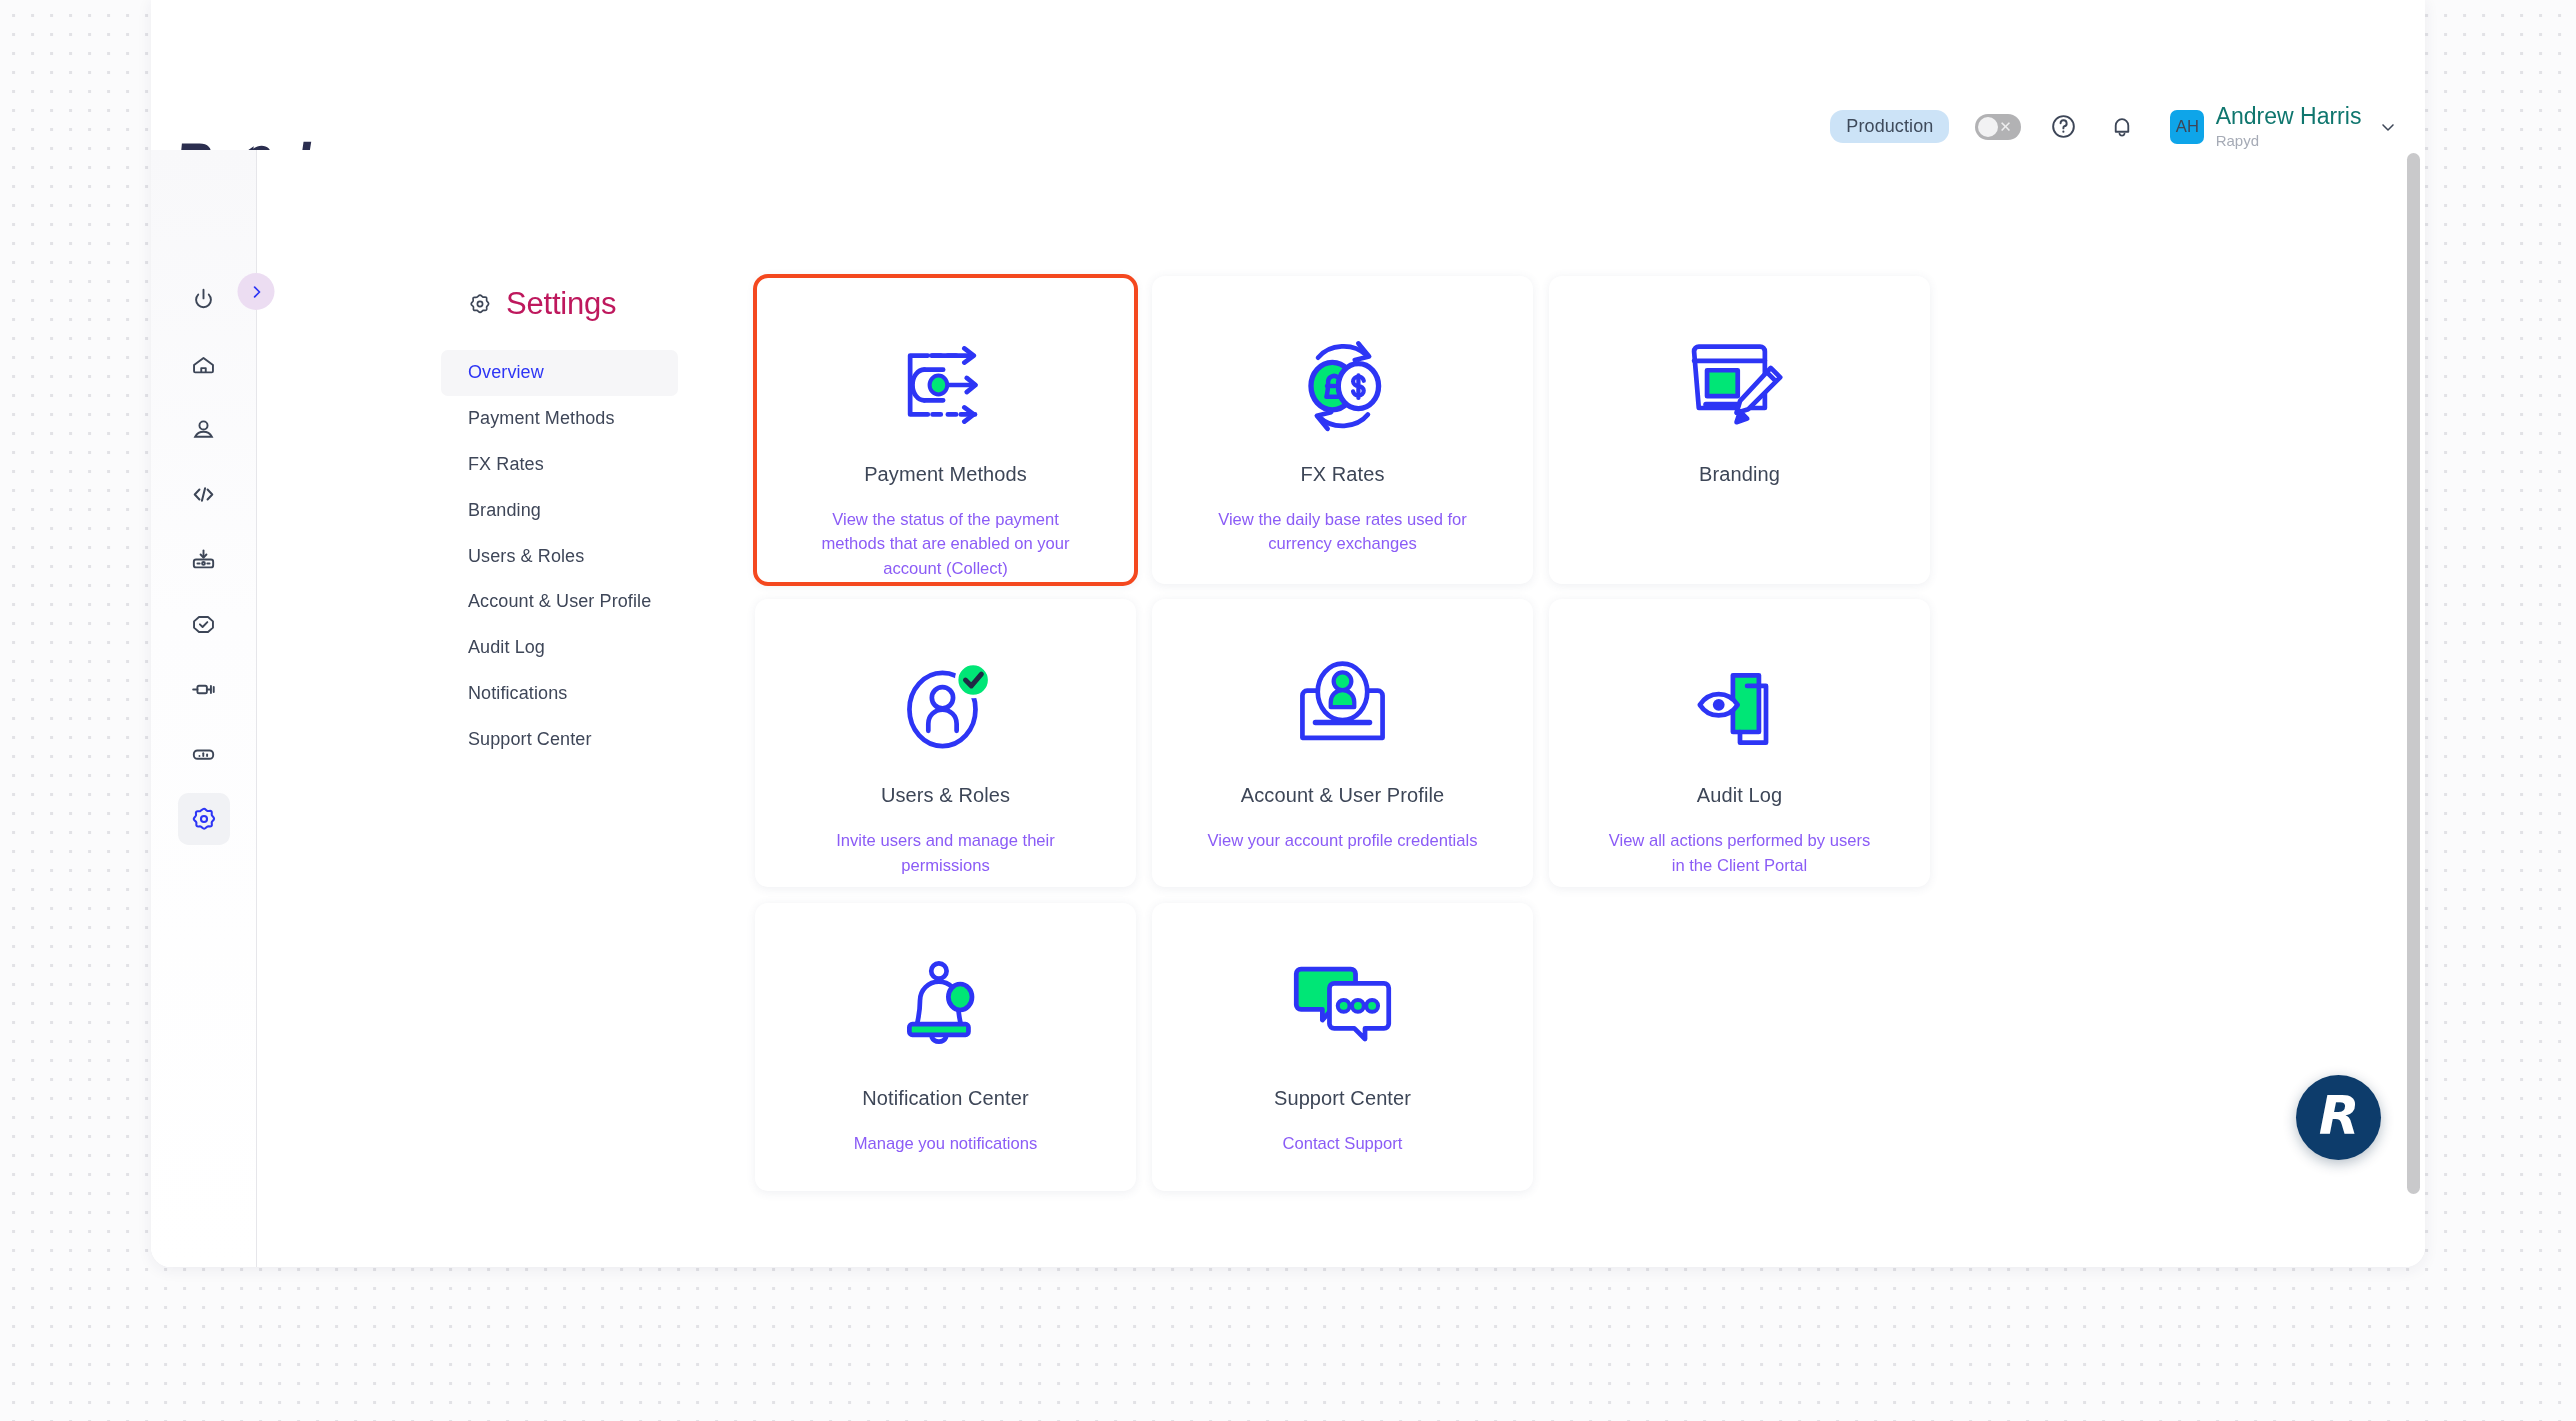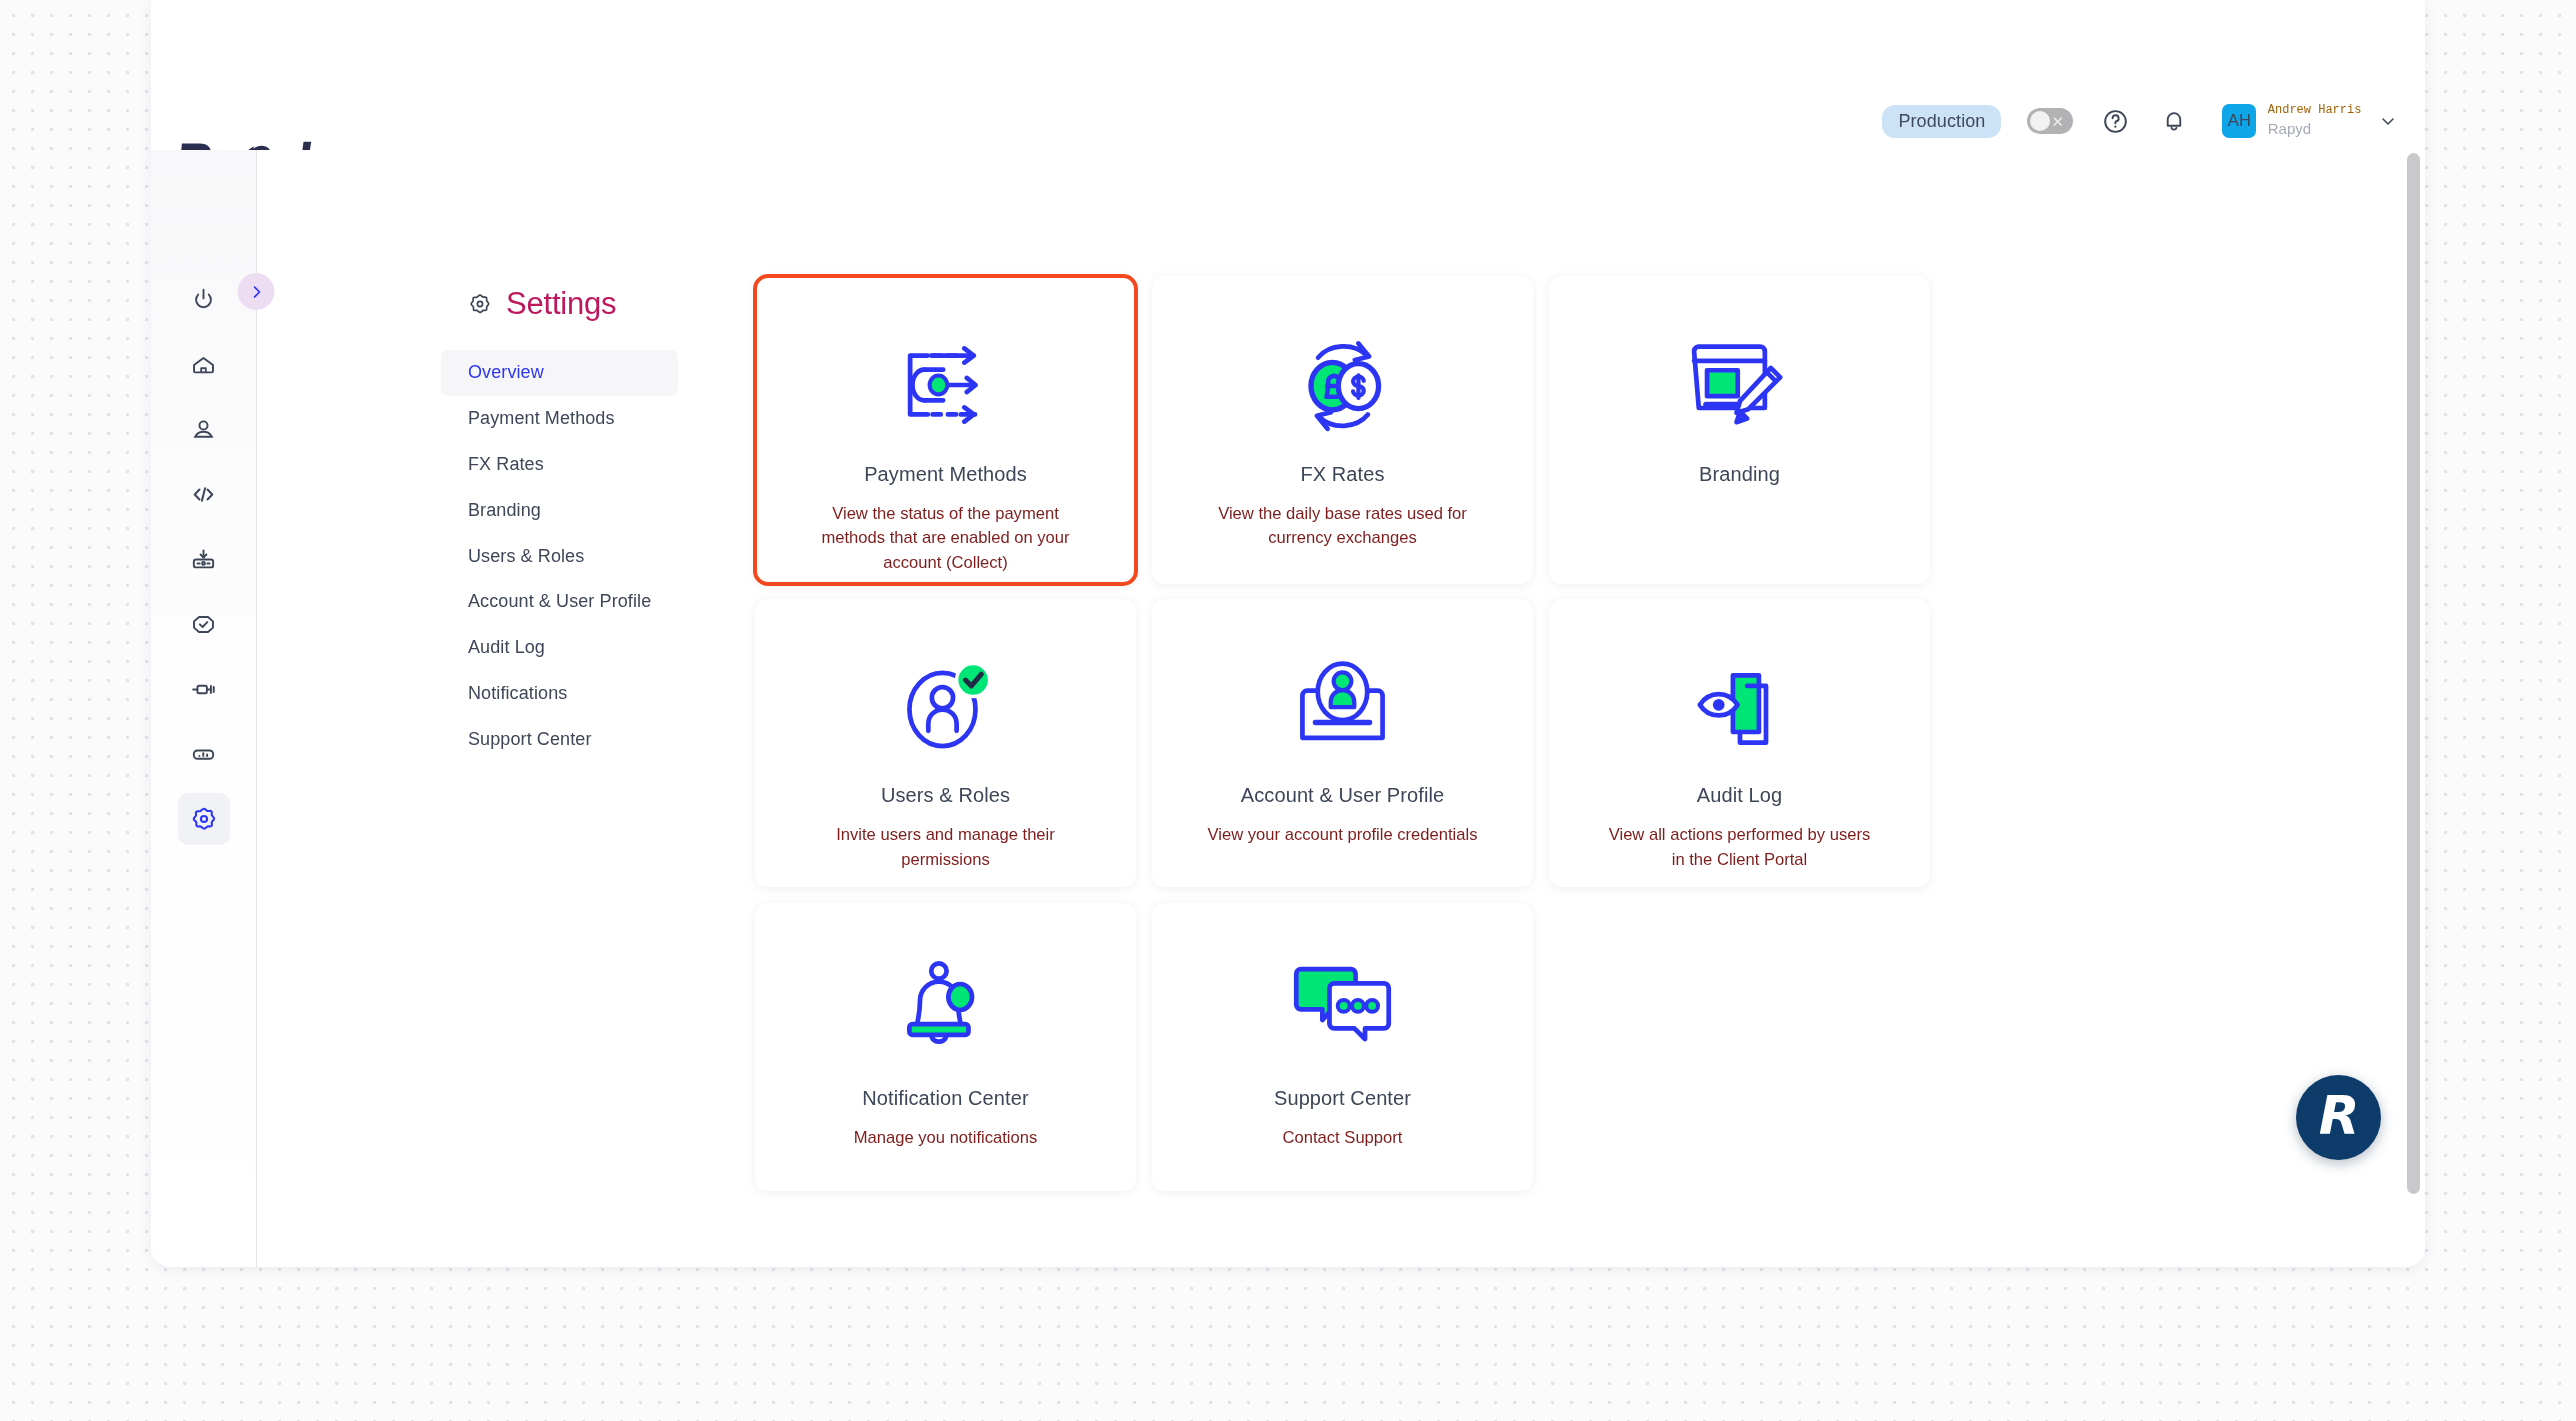--- a/index.html
+++ b/index.html
@@ -120,21 +120,21 @@
     font-size: 16.6px;
     letter-spacing: 0.2px;
   }
   #user-text {
     margin-left: 11.3px;
     display: flex;
     flex-direction: column;
     justify-content: center;
     line-height: 1.12;
   }
-  #user-name { font-size: 12px; color: #a16207; white-space: nowrap; font-family: Liberation Mono, monospace;}
+  #user-name { font-size: 23px; color: #0f766e; white-space: nowrap;}
   #user-org  { font-size: 15px; color: #a6abb6; margin-top: 3px;}
   #user-caret { margin-left: 16.6px; display:flex; align-items:center; }
 
   
   #app-body {
     position: absolute;
     left: 0;
     top: 150px;
     width: 2274px;
     height: 1117px;
@@ -257,24 +257,24 @@
   }
   .card-title {
     font-size: 20px;
     color: #3d4657;
     margin-top: 22.5px;
     letter-spacing: 0.1px;
     text-align: center;
   }
   .card-desc {
     font-size: 16.6px;
-    color: #7f1d1d;
+    color: #8b5cf6;
     line-height: 1.5;
     text-align: center;
-    margin-top: 16px;
+    margin-top: 22px;
     max-width: 278px;
   }
 
   
   #fab {
     position: absolute;
     right: 44px;
     bottom: 107px;
     width: 85px;
     height: 85px;

